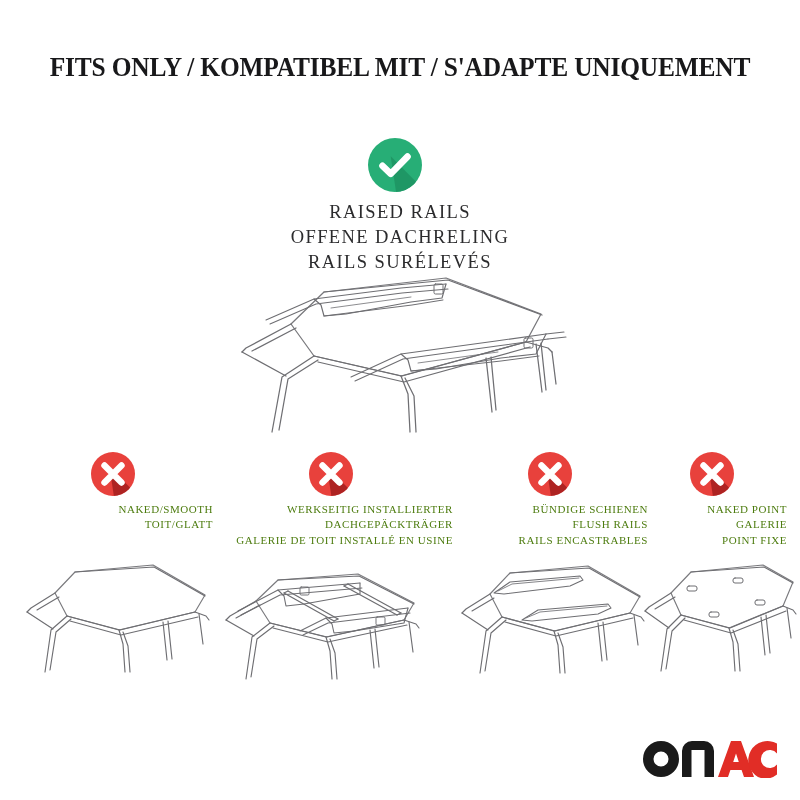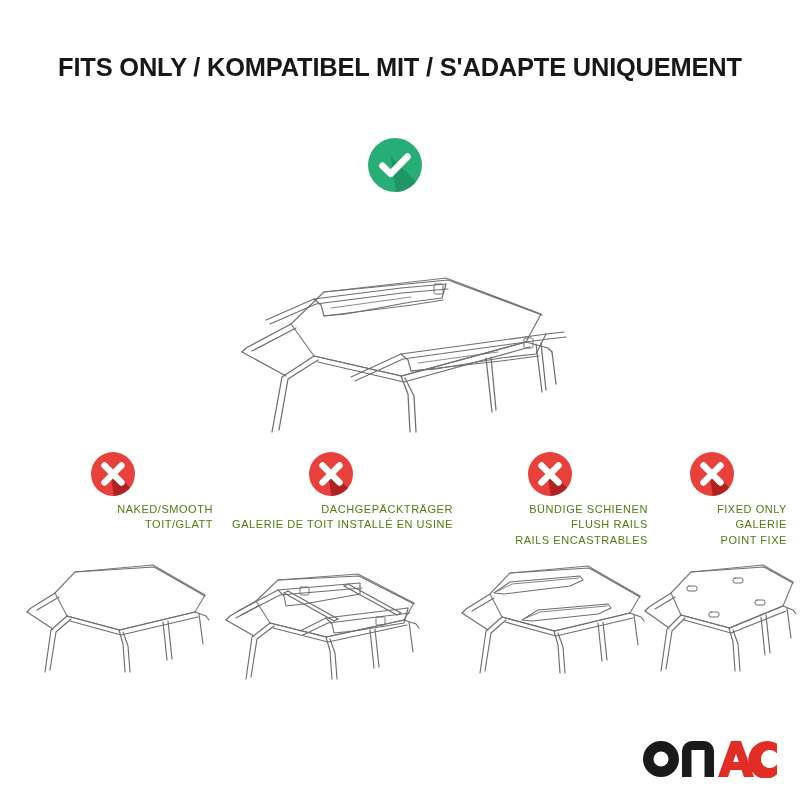--- a/index.html
+++ b/index.html
@@ -4,21 +4,21 @@
 <style>
   html,body{margin:0;padding:0;}
   body{
     width:800px;height:800px;
     background:#ffffff;
     font-family:"Liberation Sans","DejaVu Sans",sans-serif;
     color:#231f20;
     overflow:hidden;
     position:relative;
   }
-  .sheet{position:absolute;inset:0;width:800px;height:800px;}
+  .sheet{position:absolute;inset:0;width:800px;height:800px;font-family:Liberation Serif, serif;}
 
   
   .title{
     position:absolute;
     left:0;right:0;top:52px;
     text-align:center;
     font-size:26.5px;
     font-weight:bold;
     letter-spacing:-0.2px;
     color:#18181a;
@@ -91,20 +91,25 @@
 
   <div class="title">FITS ONLY / KOMPATIBEL MIT / S'ADAPTE UNIQUEMENT</div>
 
   <div class="badge ok ok-badge">
     <div class="shadow"></div>
     <svg viewBox="0 0 54 54" aria-hidden="true">
       <path d="M14.5 27.8 L22.8 35.8 L39.5 18.6" fill="none" stroke="#ffffff" stroke-width="6.6" stroke-linecap="round" stroke-linejoin="round"></path>
     </svg>
   </div>
 
+  <div class="ok-text">
+    <div>RAISED RAILS</div>
+    <div>OFFENE DACHRELING</div>
+    <div>RAILS SURÉLEVÉS</div>
+  </div>
 
   <div class="main-art">
     <svg viewBox="0 0 410 190" width="410" height="190" aria-hidden="true">
       <g fill="none" stroke="#6e6e72" stroke-width="1.25" stroke-linecap="round" stroke-linejoin="round">
 
         <path d="M95 52 L128 20 L250 6 L345 42 L330 70 L205 104 L118 84 Z" stroke="#78787c"></path>
 
         <path d="M128 20 L252 8 L346 43"></path>
 
         <path d="M95 52 L50 76 L46 80"></path>
@@ -182,20 +187,21 @@
   </div>
 
   <div class="col col-2">
     <div class="badge no no-badge">
       <div class="shadow"></div>
       <svg viewBox="0 0 44 44" aria-hidden="true">
         <path d="M13.5 13.5 L30.5 30.5 M30.5 13.5 L13.5 30.5" fill="none" stroke="#ffffff" stroke-width="6.4" stroke-linecap="round"></path>
       </svg>
     </div>
     <div class="cap">
+      <div>WERKSEITIG INSTALLIERTER</div>
       <div>DACHGEPÄCKTRÄGER</div>
       <div>GALERIE DE TOIT INSTALLÉ EN USINE</div>
     </div>
     <div class="art" style="top:119px;">
       <svg viewBox="0 0 245 120" width="245" height="120" aria-hidden="true">
         <g fill="none" stroke="#6e6e72" stroke-width="1.15" stroke-linecap="round" stroke-linejoin="round">
           <path d="M48 30 L70 9 L150 3 L206 32 L196 49 L118 66 L62 52 Z" stroke="#7a7a7e"></path>
           <path d="M70 9 L151 5 L206 33"></path>
           <path d="M48 30 L22 45 L18 49"></path>
           <path d="M52 34 L28 47"></path>
@@ -274,21 +280,21 @@
   </div>
 
   <div class="col col-4">
     <div class="badge no no-badge">
       <div class="shadow"></div>
       <svg viewBox="0 0 44 44" aria-hidden="true">
         <path d="M13.5 13.5 L30.5 30.5 M30.5 13.5 L13.5 30.5" fill="none" stroke="#ffffff" stroke-width="6.4" stroke-linecap="round"></path>
       </svg>
     </div>
     <div class="cap">
-      <div>FIXED ONLY</div>
+      <div>NAKED POINT</div>
       <div>GALERIE</div>
       <div>POINT FIXE</div>
     </div>
     <div class="art">
       <svg viewBox="0 0 160 130" width="160" height="130" aria-hidden="true">
         <g fill="none" stroke="#6e6e72" stroke-width="1.15" stroke-linecap="round" stroke-linejoin="round">
           <path d="M34 33 L54 12 L126 5 L156 22 L146 46 L92 68 L44 55 Z" stroke="#7a7a7e"></path>
           <path d="M54 12 L127 7 L156 23"></path>
           <path d="M34 33 L12 47 L8 51"></path>
           <path d="M38 37 L18 49"></path>

